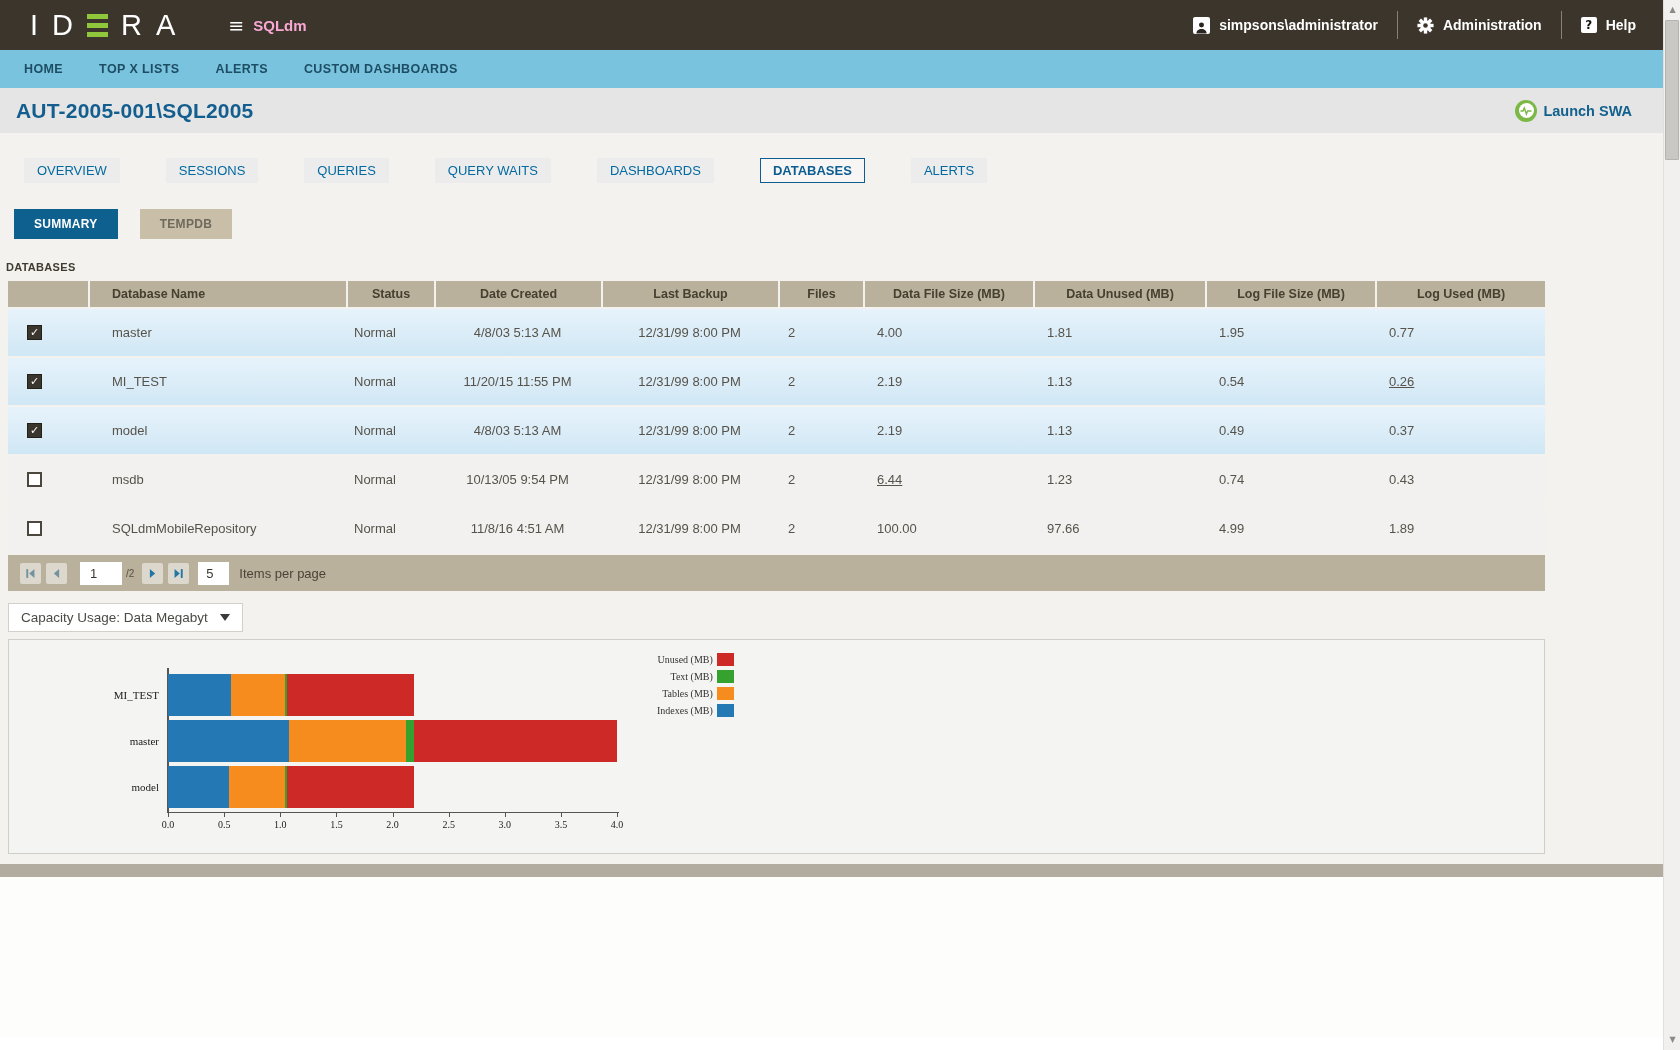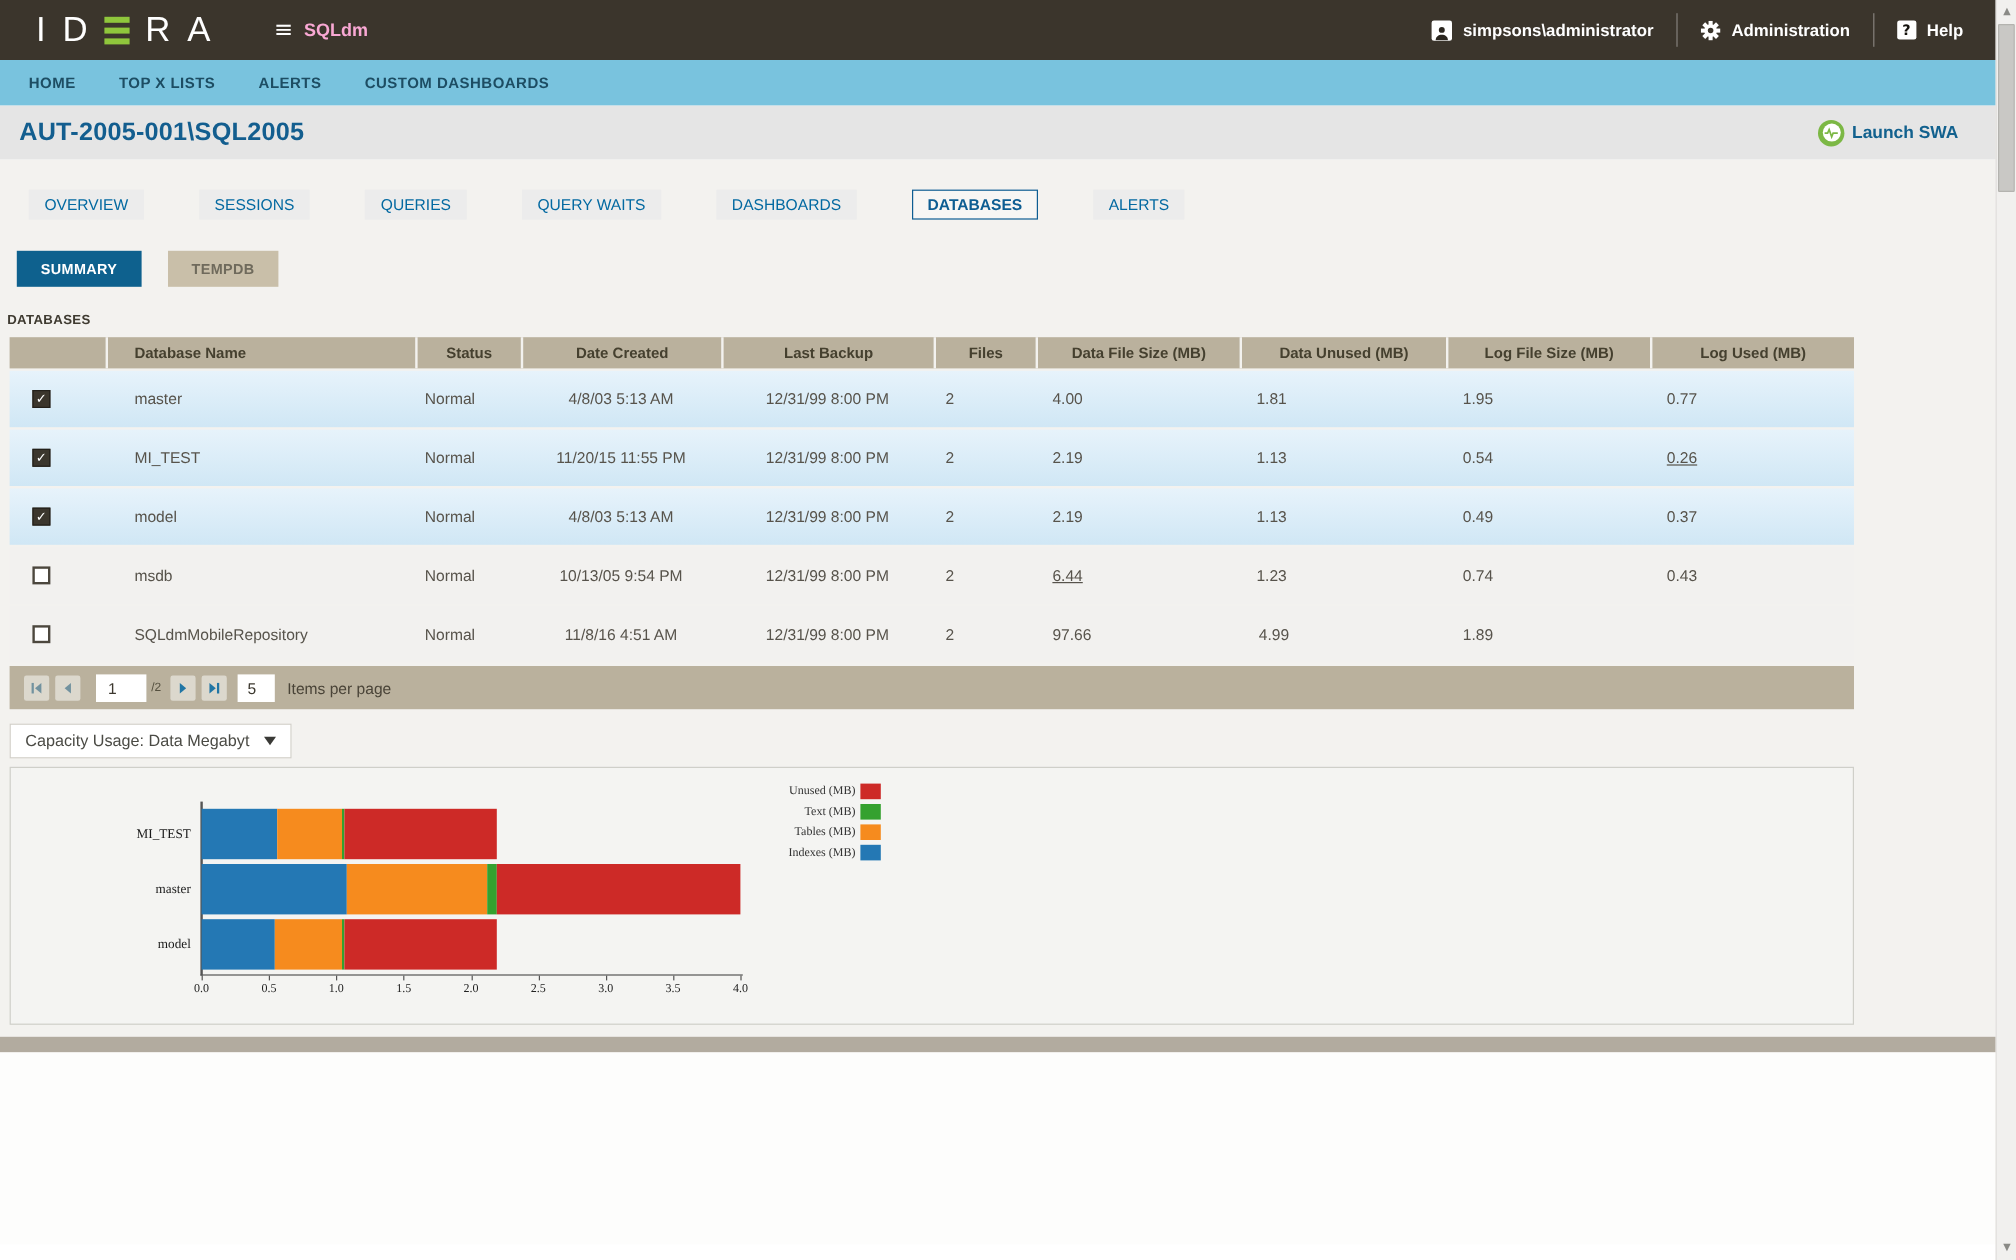--- a/index.html
+++ b/index.html
@@ -268,20 +268,21 @@
           </div>
           <div class="trow unsel">
             <div class="td cb-cell" style="width: 80px;">
               <div class="checkbox unchecked"></div>
             </div>
             <div class="td" style="width: 258px; padding-left: 24px;">SQLdmMobileRepository</div>
             <div class="td" style="width: 88px; padding-left: 8px;">Normal</div>
             <div class="td" style="width: 167px; text-align: center;">11/8/16 4:51 AM</div>
             <div class="td" style="width: 177px; text-align: center;">12/31/99 8:00 PM</div>
             <div class="td" style="width: 85px; padding-left: 10px;">2</div>
+            <div class="td" style="width: 170px; padding-left: 14px;">100.00</div>
             <div class="td" style="width: 172px; padding-left: 14px;">97.66</div>
             <div class="td" style="width: 170px; padding-left: 14px;">4.99</div>
             <div class="td" style="width: 170px; padding-left: 14px;">1.89</div>
           </div>
         </div>
     </div>
 
     <div class="pager">
       <button class="pg-btn dis">
         <svg width="11" height="11" viewBox="0 0 10 10" fill="currentColor">

